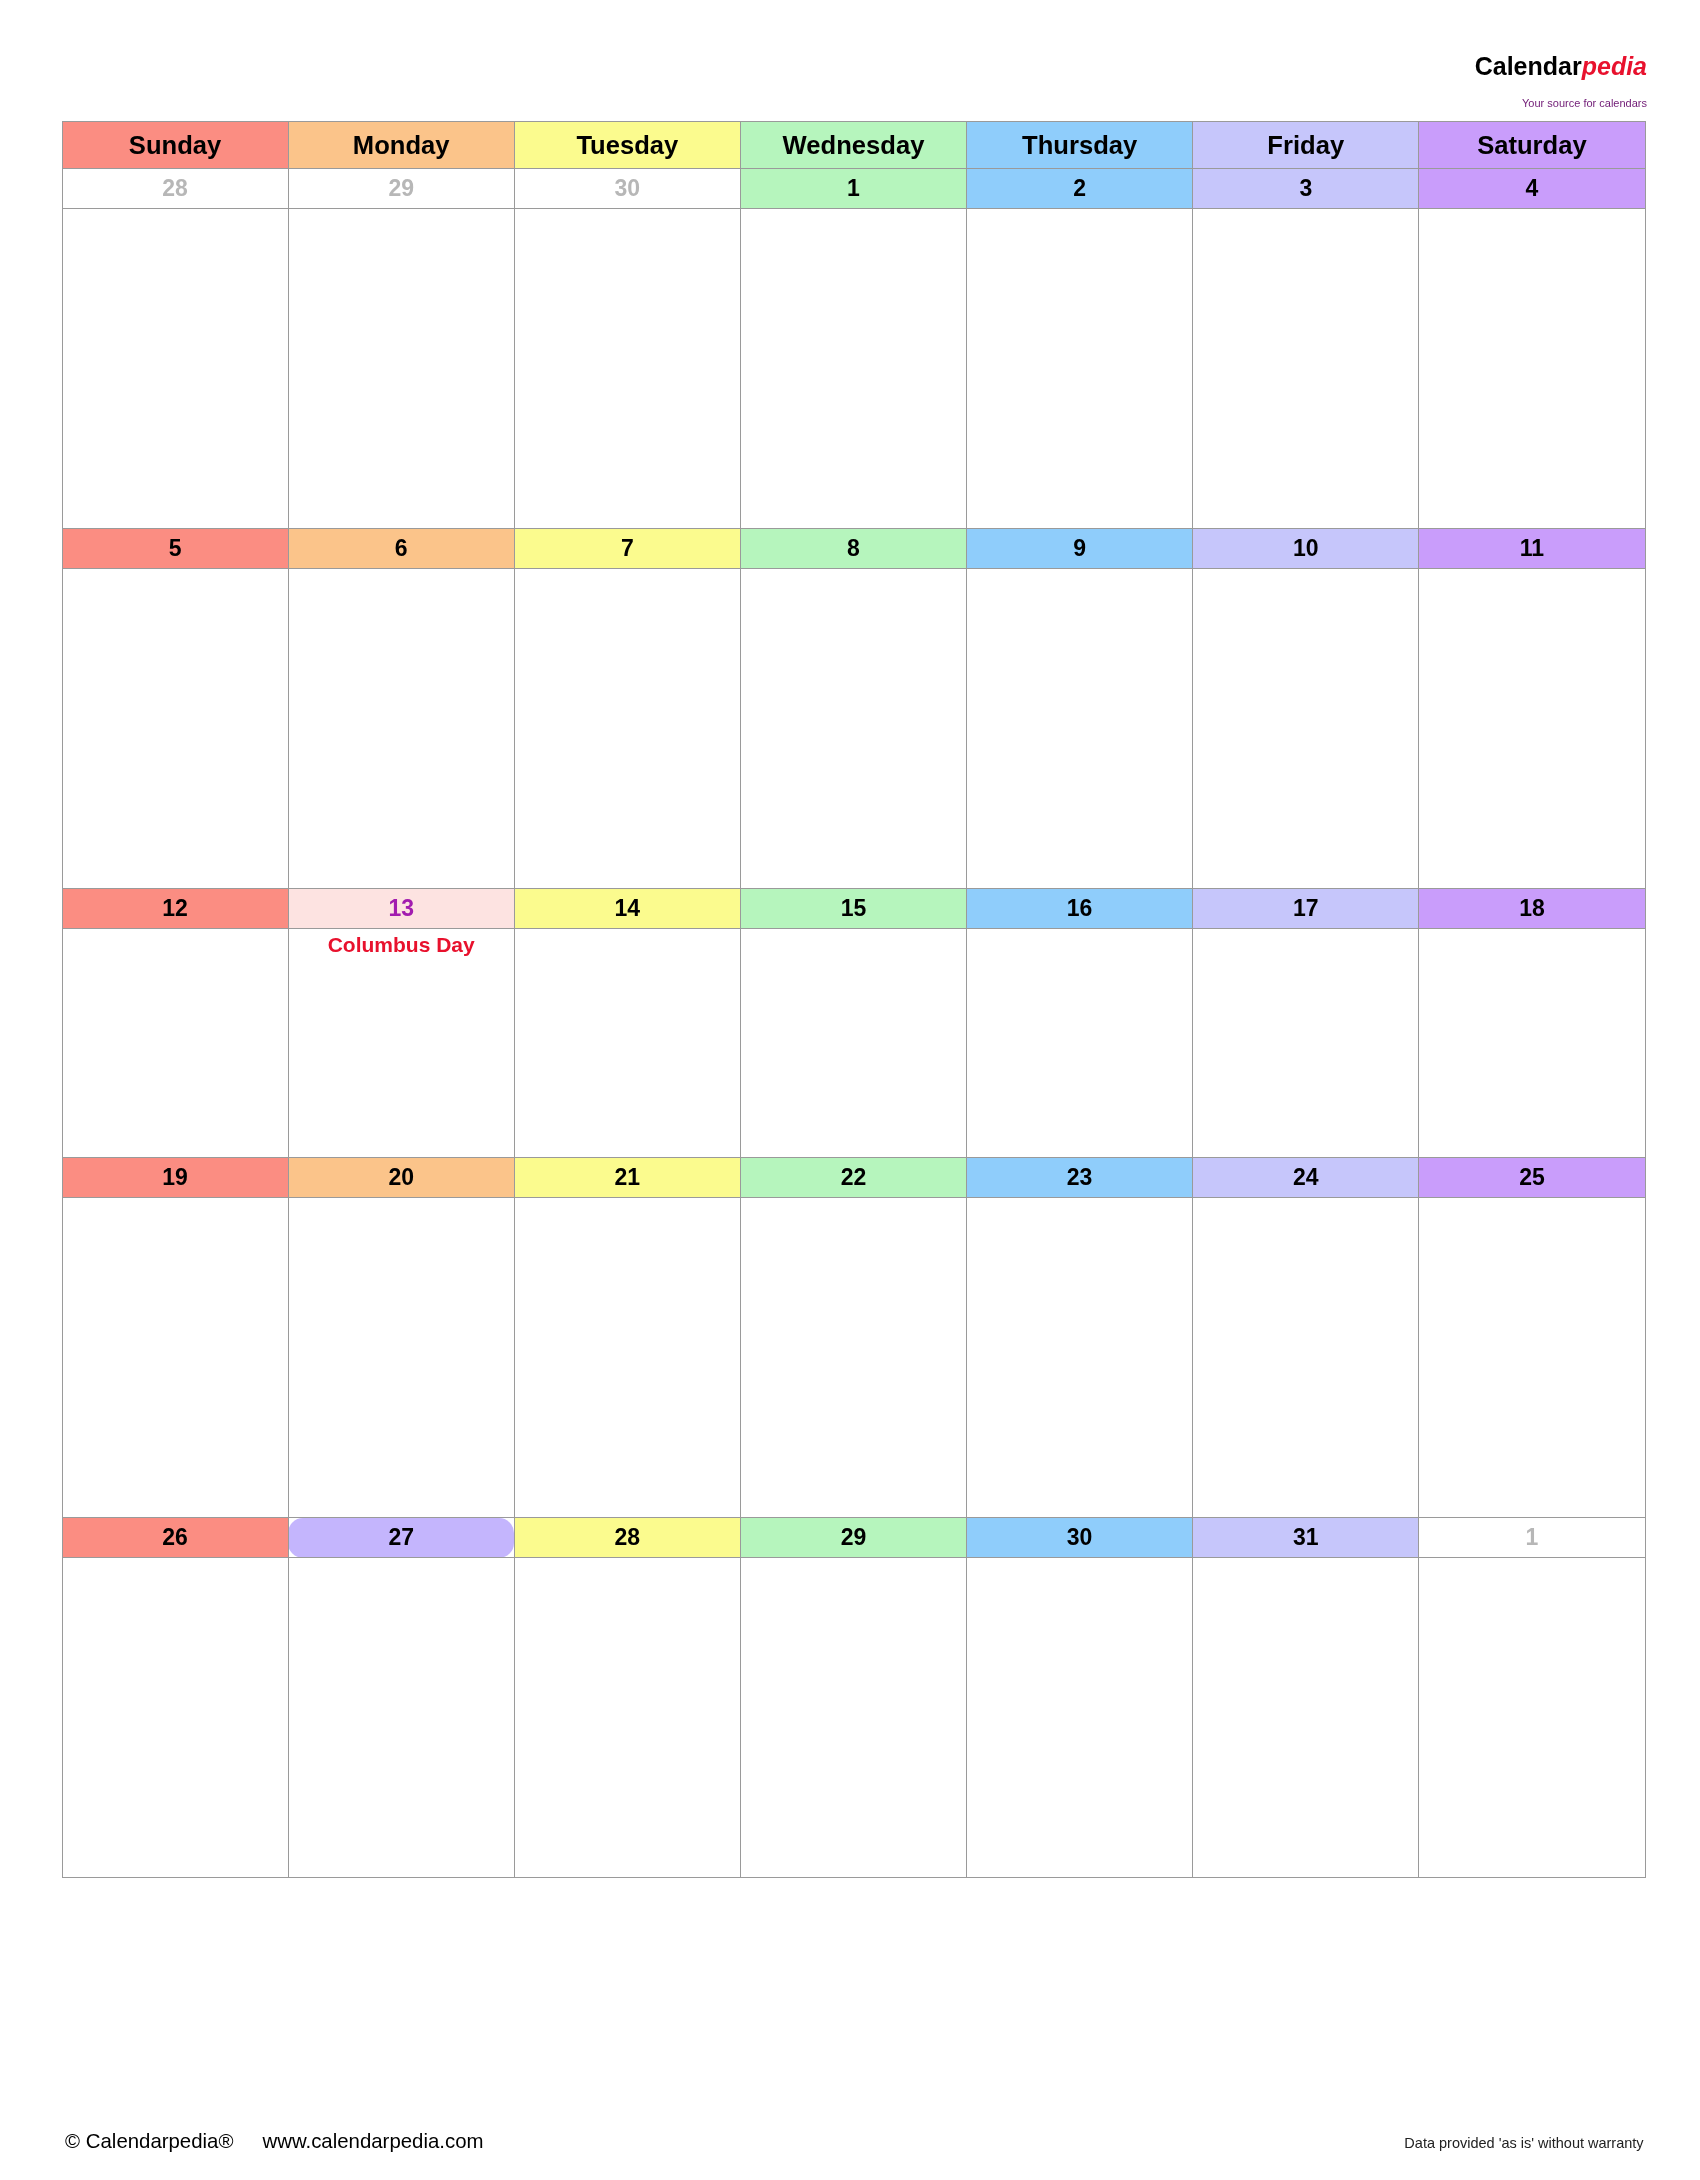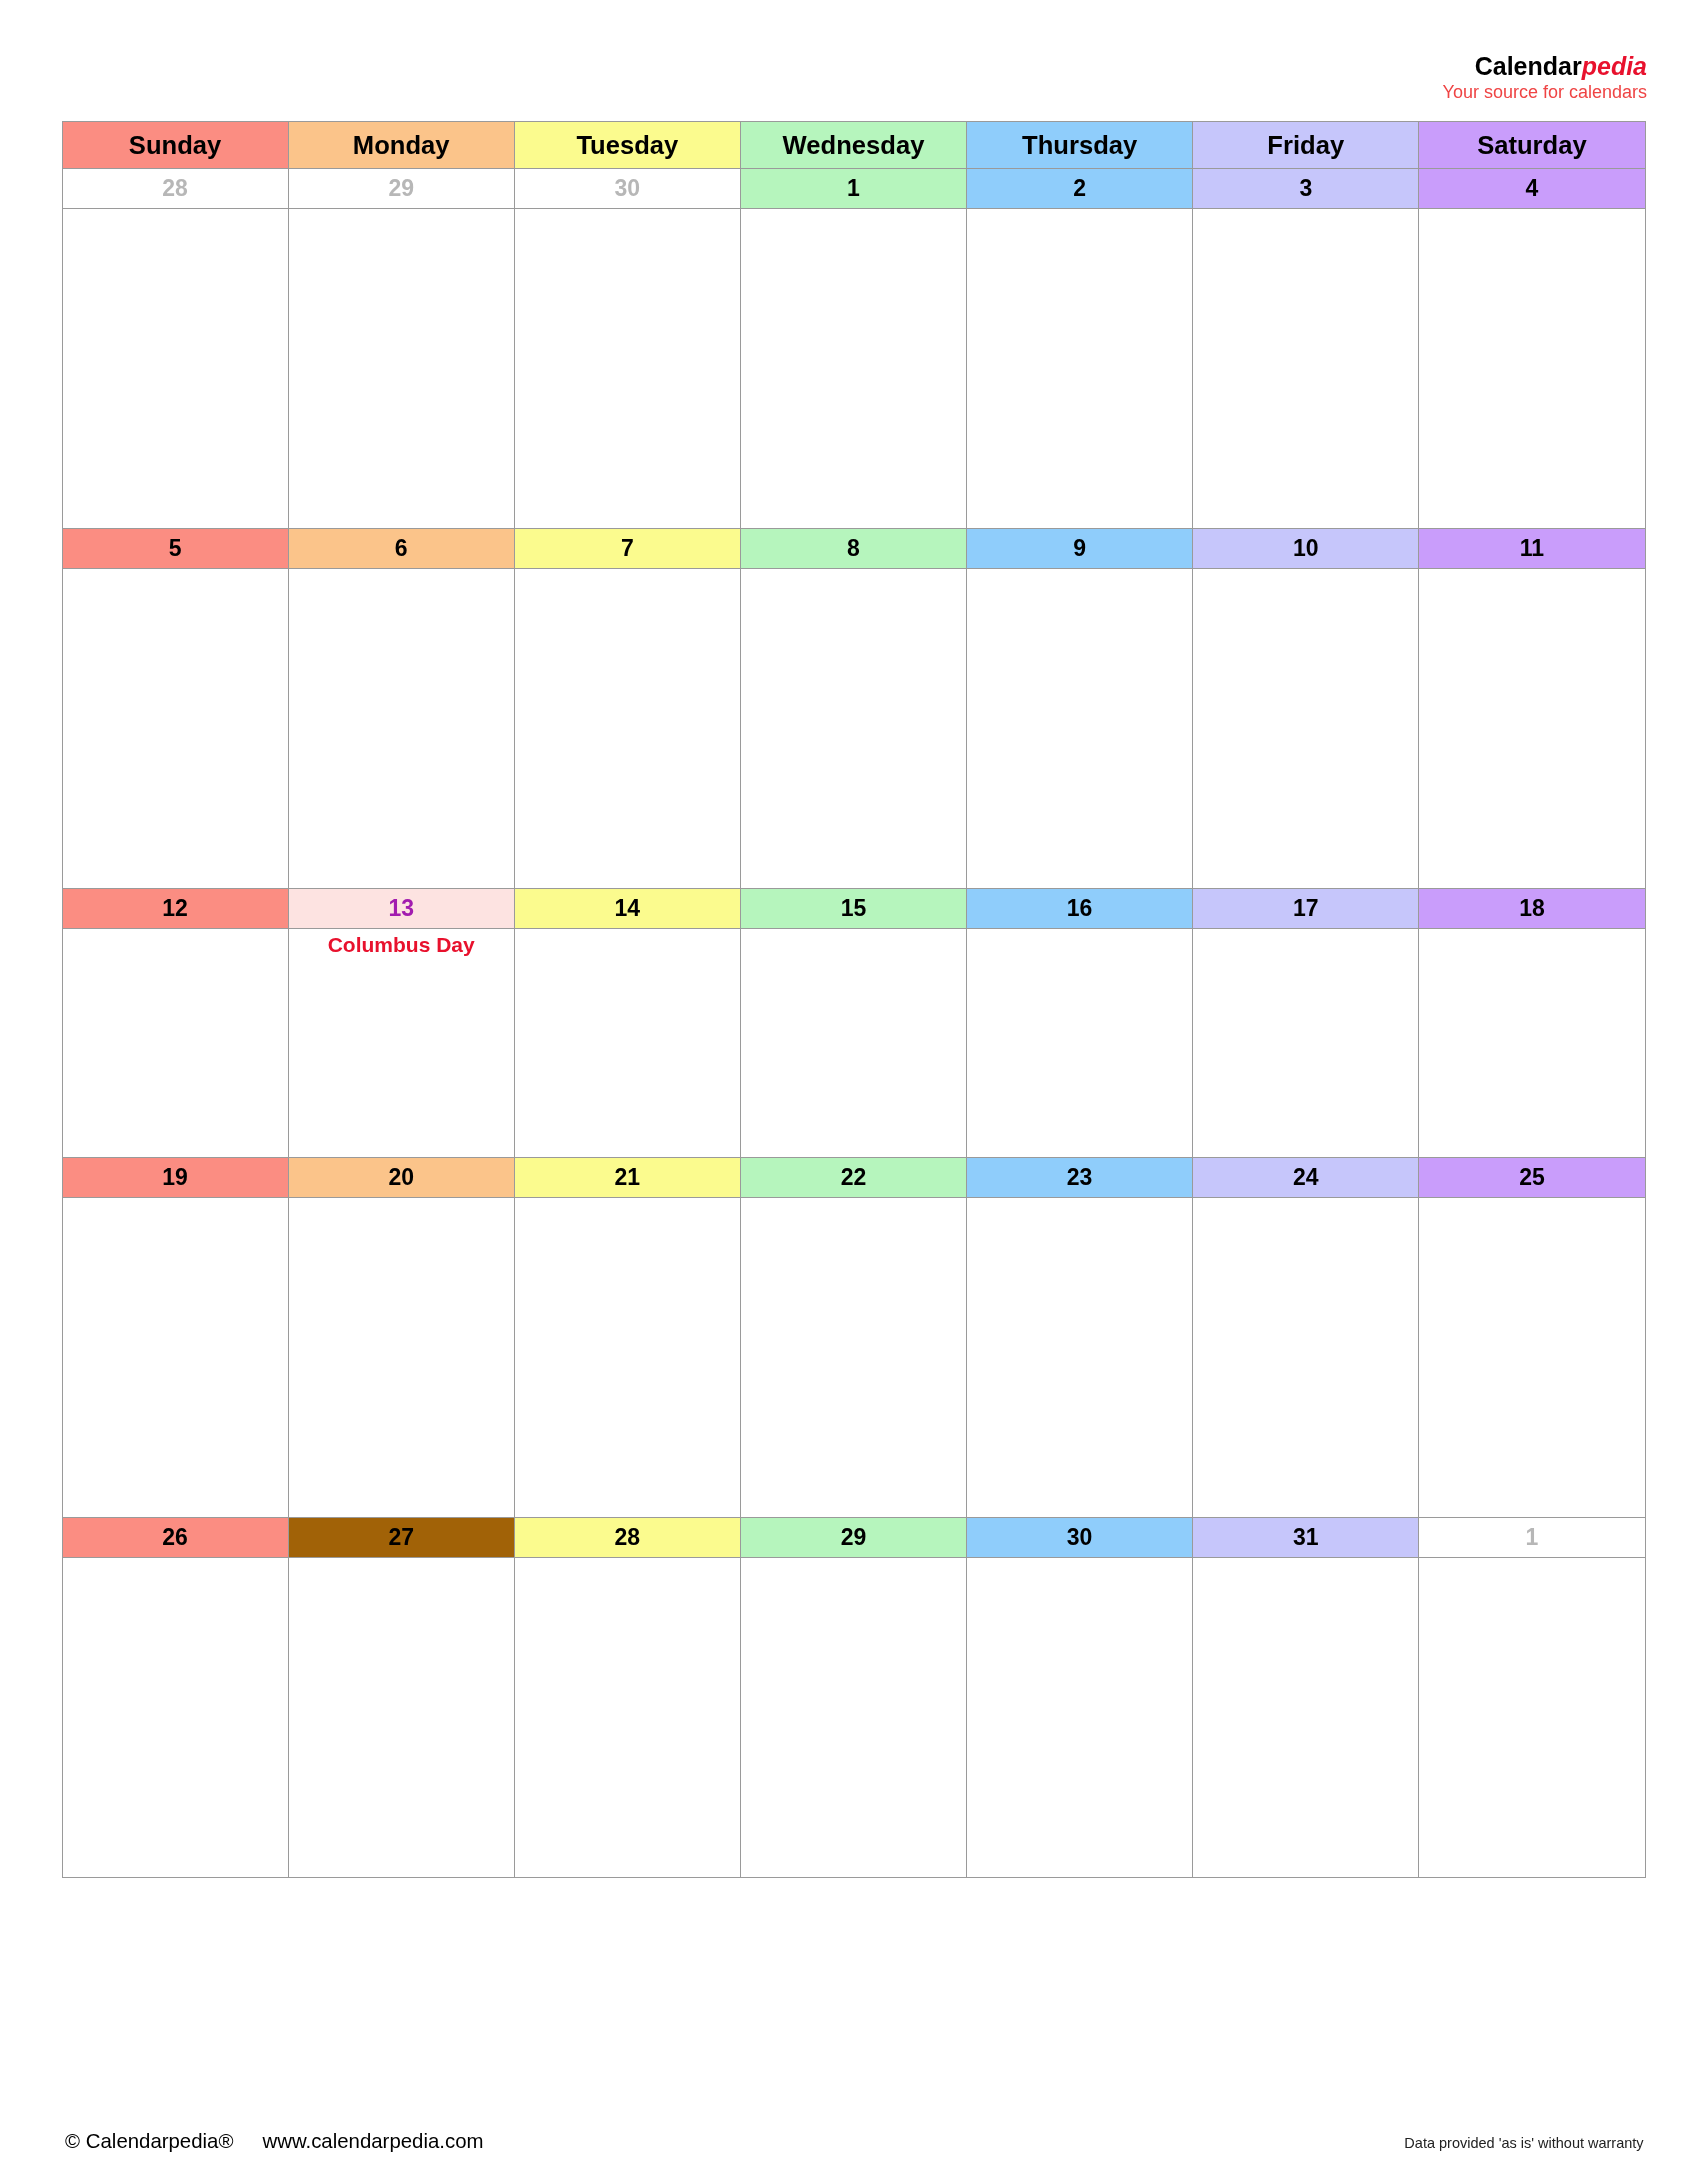--- a/index.html
+++ b/index.html
@@ -46,23 +46,23 @@
     text-align: right;
   }
   .brand-line1 {
     font-size: 25px;
     font-weight: bold;
     line-height: 1.1;
     white-space: nowrap;
   }
   .brand-line1 .red { color: #e8112d; font-style: italic; }
   .brand-line2 {
-    font-size: 18px;
-    color: #ef4444;
-    margin-top: 1px;
+    font-size: 11px;
+    color: #701a75;
+    margin-top: 16px;
     white-space: nowrap;
   }
 
   
   table.cal {
     border-collapse: collapse;
     table-layout: fixed;
     width: 1584px;
     margin: 0 auto;
   }
@@ -228,21 +228,21 @@
           <td class="cellbox"></td>
           <td class="cellbox"></td>
           <td class="cellbox"></td>
           <td class="cellbox"></td>
           <td class="cellbox"></td>
           <td class="cellbox"></td>
           <td class="cellbox"></td>
         </tr>
         <tr>
           <td class="daynum" style="background: rgb(251, 141, 130);">26</td>
-          <td class="daynum" style="background: #a16207;">27</td>
+          <td class="daynum" style="background: #c4b5fd; border-radius: 15px;">27</td>
           <td class="daynum" style="background: rgb(251, 251, 142);">28</td>
           <td class="daynum" style="background: rgb(182, 245, 189);">29</td>
           <td class="daynum" style="background: rgb(143, 205, 251);">30</td>
           <td class="daynum" style="background: rgb(198, 198, 251);">31</td>
           <td class="daynum out" style="background: rgb(255, 255, 255);">1</td>
         </tr>
         <tr>
           <td class="cellbox"></td>
           <td class="cellbox"></td>
           <td class="cellbox"></td>

